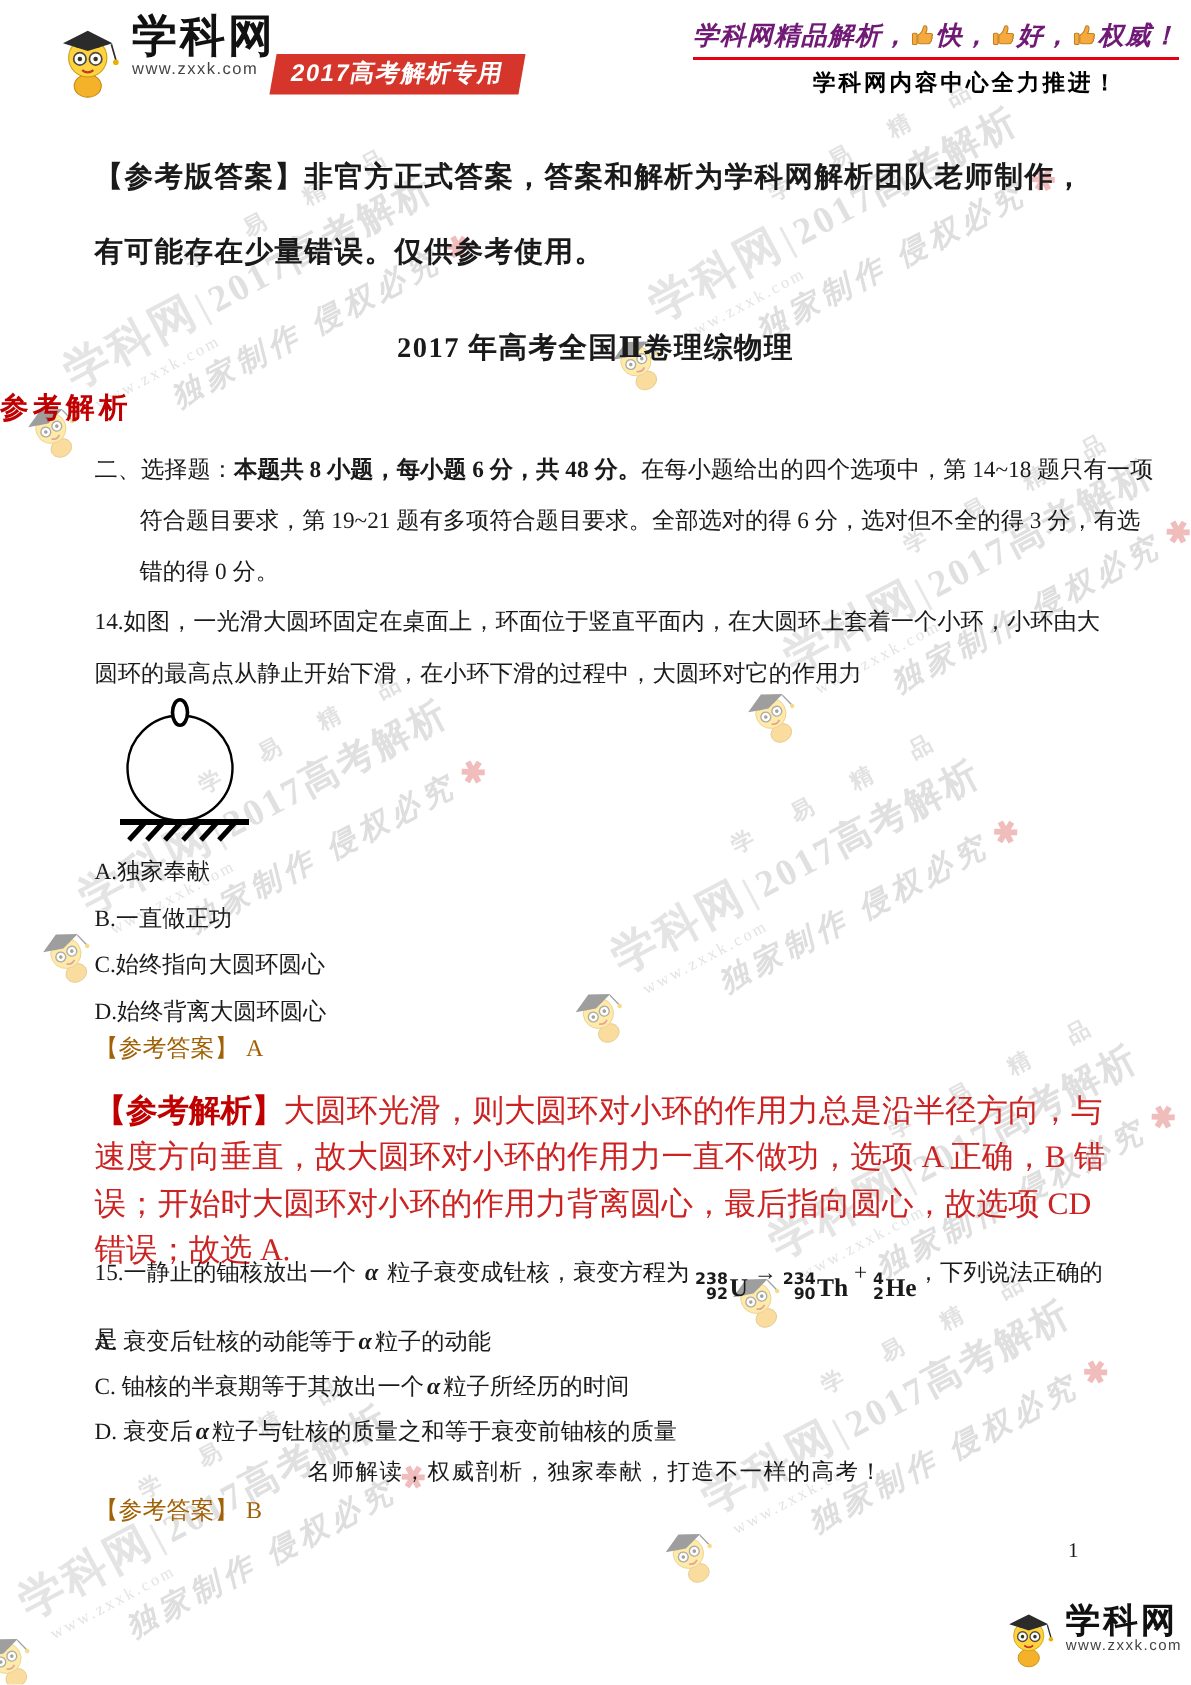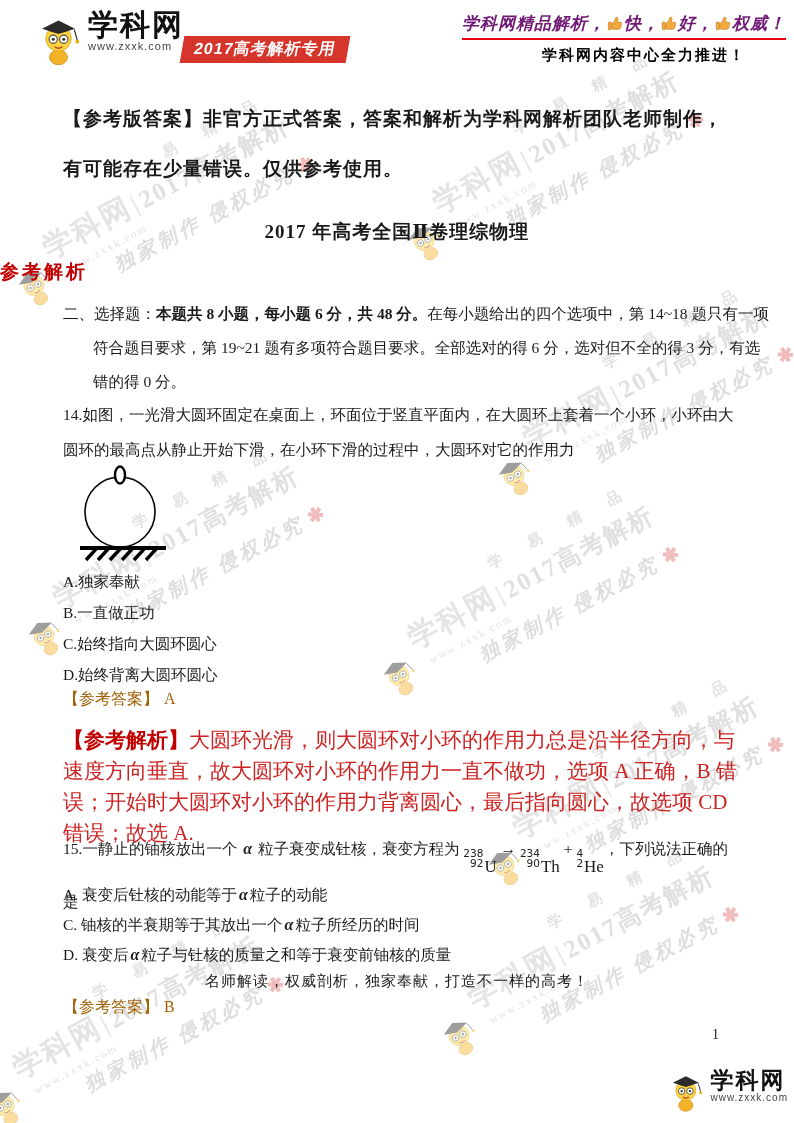--- a/index.html
+++ b/index.html
@@ -62,21 +62,21 @@
   .q14-opts .opt{line-height:31px;height:31px;}
   .q15-opts{top:880px;}
   .q15-opts .opt{line-height:30px;height:30px;}
   .answer{left:63px;font-size:16px;color:#a16207;}
   .ans14{top:689px;}
   .ans15{top:997px;}
   .answer .ans-letter{margin-left:5px;}
   .analysis{left:63px;top:725px;width:680px;font-size:21px;line-height:31px;color:#cc2222;}
   .analysis .lbl{color:#c00000;font-weight:bold;}
   .alpha{font-weight:bold;font-style:italic;padding:0 2px;font-size:16px;}
-  .nuclide{display:inline-flex;align-items:flex-start;font-weight:normal;vertical-align:-3px;}
+  .nuclide{display:inline-flex;align-items:center;font-weight:bold;vertical-align:-3px;}
   .nucnums{display:inline-flex;flex-direction:column;align-items:flex-end;font-size:10.5px;line-height:9.5px;margin-right:1px;font-family:"DejaVu Sans",sans-serif;}
   .nsym{font-size:17px;}
 
   
   .figure{left:70px;top:460px;}
 
   
   .footer-slogan{left:0;top:972px;width:794px;text-align:center;font-size:15px;letter-spacing:1px;}
   .page-num{left:712px;top:1027px;font-size:14px;}
   .ftr-logo{right:6px;top:1068px;}

